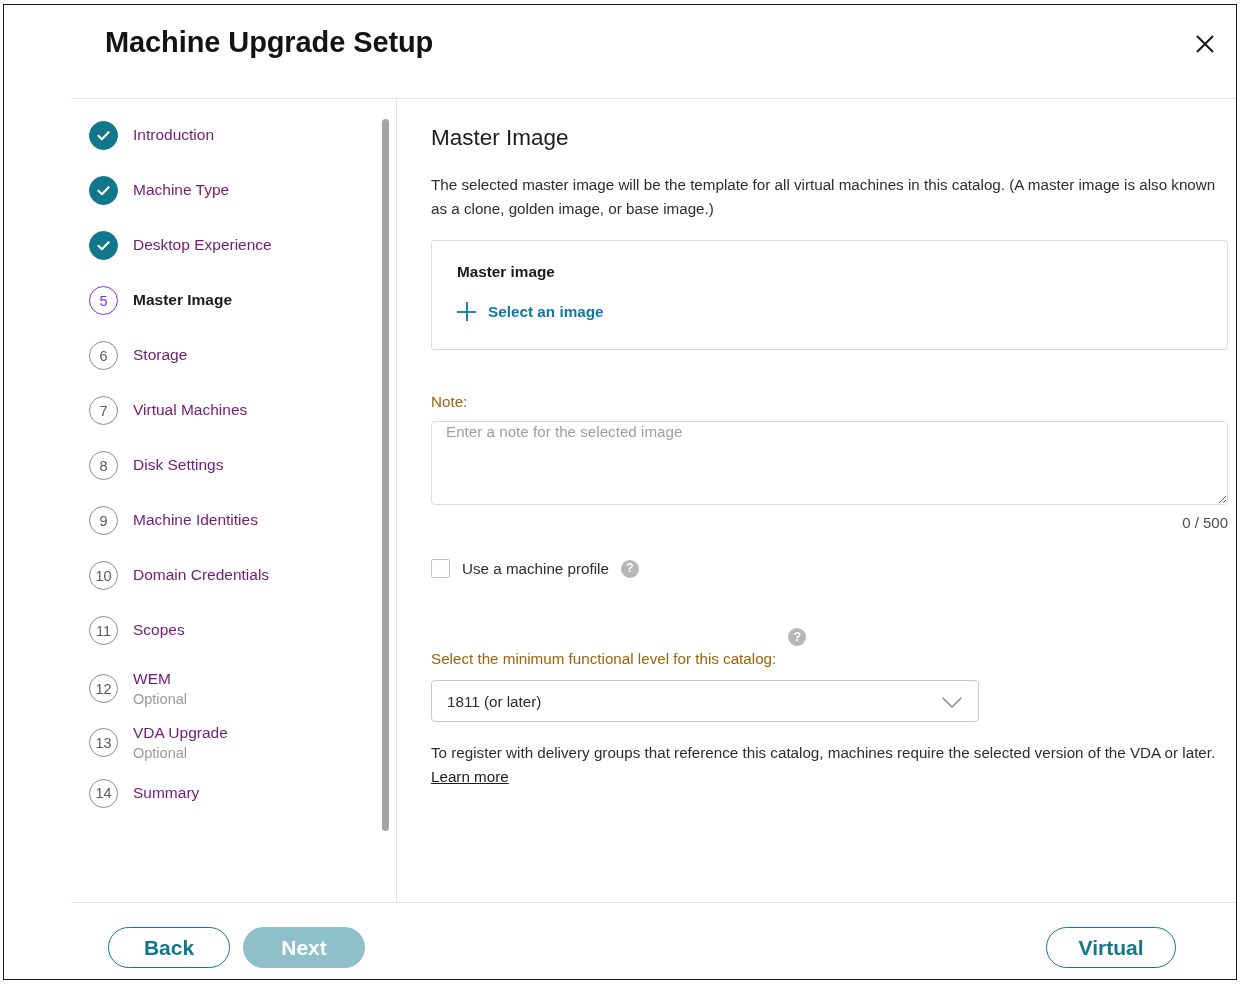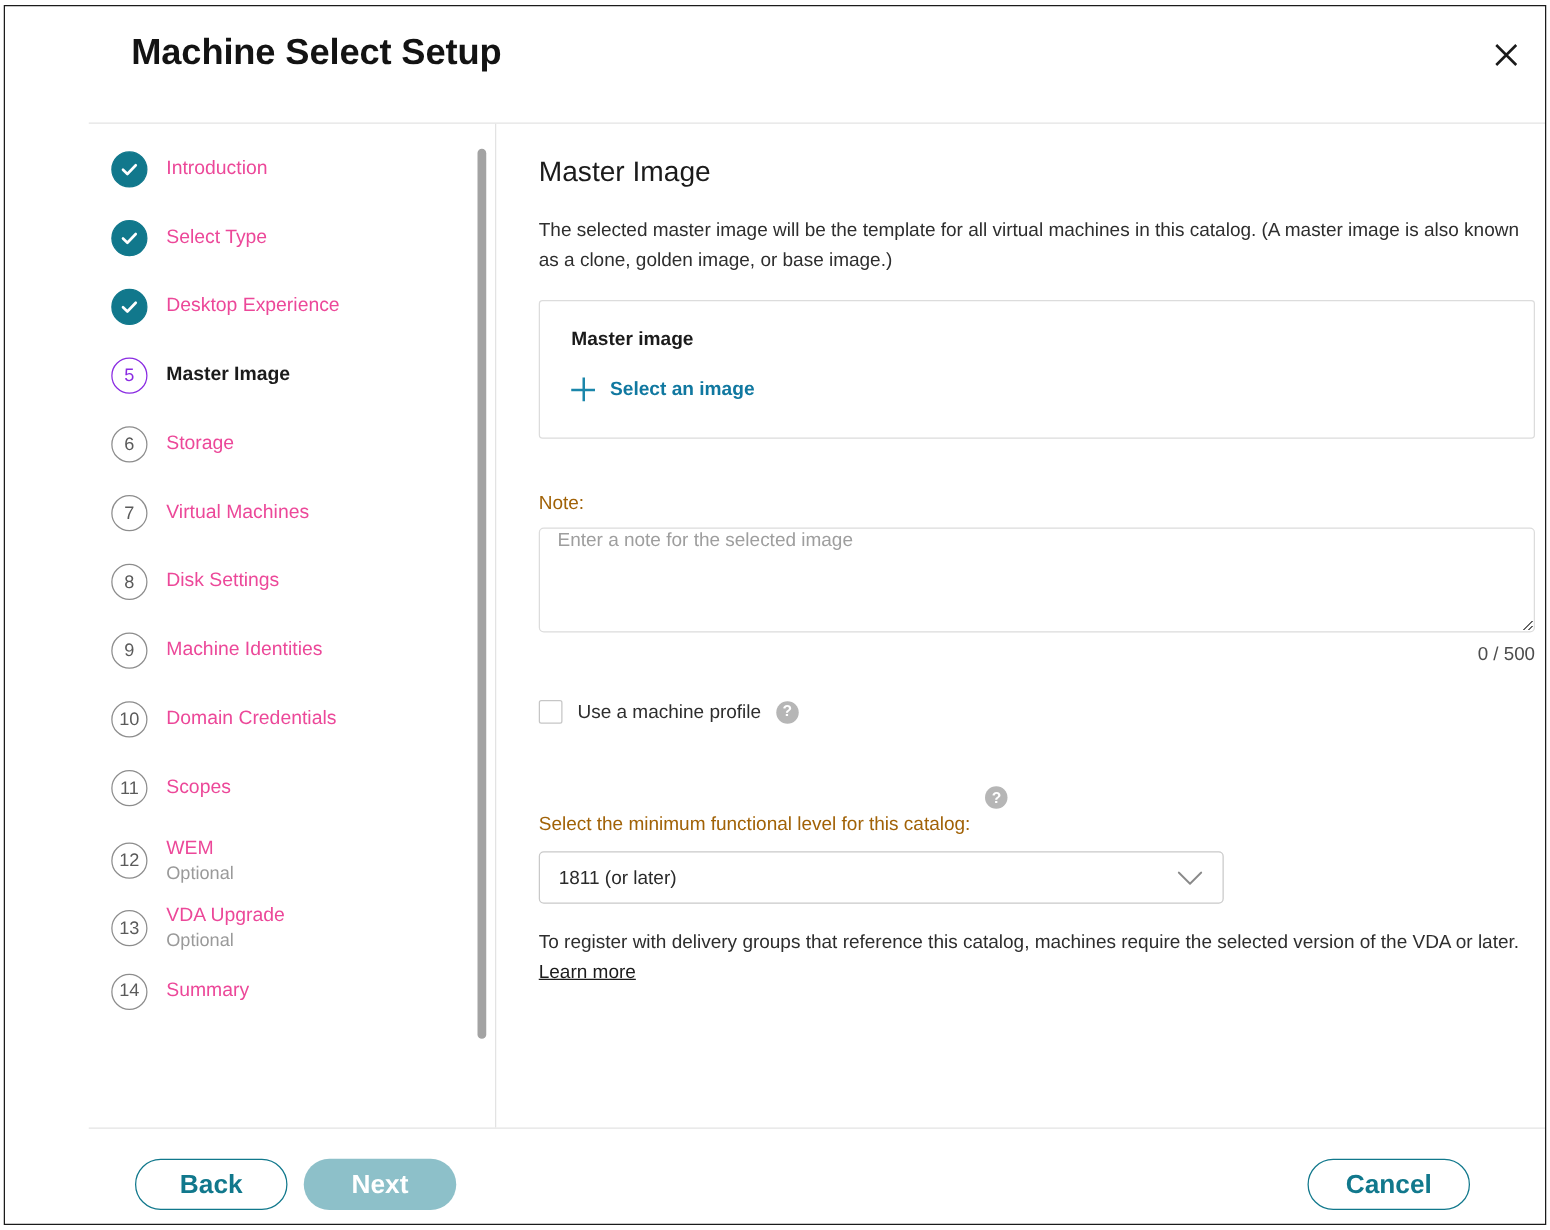--- a/index.html
+++ b/index.html
@@ -134,21 +134,21 @@
     background: #ffffff;
     color: #5a5a5a;
     font-size: 14.5px;
   }
   .step .labels {
     margin-left: 44px;
     line-height: 1.18;
   }
   .step .step-label {
     font-size: 15.5px;
-    color: #ec4899;
+    color: #701a75;
   }
   .step.active .step-label {
     font-weight: bold;
     color: #1b1b1b;
   }
   .step .step-sub {
     font-size: 14.5px;
     color: #9a9a9a;
     margin-top: 2px;
   }
@@ -396,21 +396,21 @@
     border: 1.6px solid #11788c;
     color: #11788c;
   }
 </style>
 </head>
 <body>
 
 <div class="dialog">
 
   <div class="dlg-header">
-    <div class="dlg-title">Machine Select Setup</div>
+    <div class="dlg-title">Machine Upgrade Setup</div>
     <button class="close-btn">
       <svg width="22" height="22" viewBox="0 0 22 22" aria-hidden="true">
         <path d="M3 3 L19 19 M19 3 L3 19" stroke="#1b1b1b" stroke-width="2.1" fill="none" stroke-linecap="butt"></path>
       </svg>
     </button>
     <div class="header-rule"></div>
   </div>
 
   <div class="dlg-body">
 
@@ -423,21 +423,21 @@
               </svg>
             </span>
             <span class="labels"><span class="step-label">Introduction</span></span>
           </li>
           <li class="step">
             <span class="marker done">
               <svg width="17" height="17" viewBox="0 0 17 17" aria-hidden="true">
                 <path d="M3.4 8.8 L6.9 12.2 L13.6 5.2" stroke="#ffffff" stroke-width="2.1" fill="none" stroke-linecap="round" stroke-linejoin="round"></path>
               </svg>
             </span>
-            <span class="labels"><span class="step-label">Select Type</span></span>
+            <span class="labels"><span class="step-label">Machine Type</span></span>
           </li>
           <li class="step">
             <span class="marker done">
               <svg width="17" height="17" viewBox="0 0 17 17" aria-hidden="true">
                 <path d="M3.4 8.8 L6.9 12.2 L13.6 5.2" stroke="#ffffff" stroke-width="2.1" fill="none" stroke-linecap="round" stroke-linejoin="round"></path>
               </svg>
             </span>
             <span class="labels"><span class="step-label">Desktop Experience</span></span>
           </li>
           <li class="step active">
@@ -528,16 +528,16 @@
       <div class="footnote">
         <span>To register with delivery groups that reference this catalog, machines require the selected version of the VDA or later. </span><a class="learn-more">Learn more</a>
       </div>
     </div>
   </div>
 
   <div class="dlg-footer">
     <div class="footer-rule"></div>
     <button class="btn btn-back">Back</button>
     <button class="btn btn-next">Next</button>
-    <button class="btn btn-cancel">Cancel</button>
+    <button class="btn btn-cancel">Virtual</button>
   </div>
 
 </div>
 
 </body></html>

